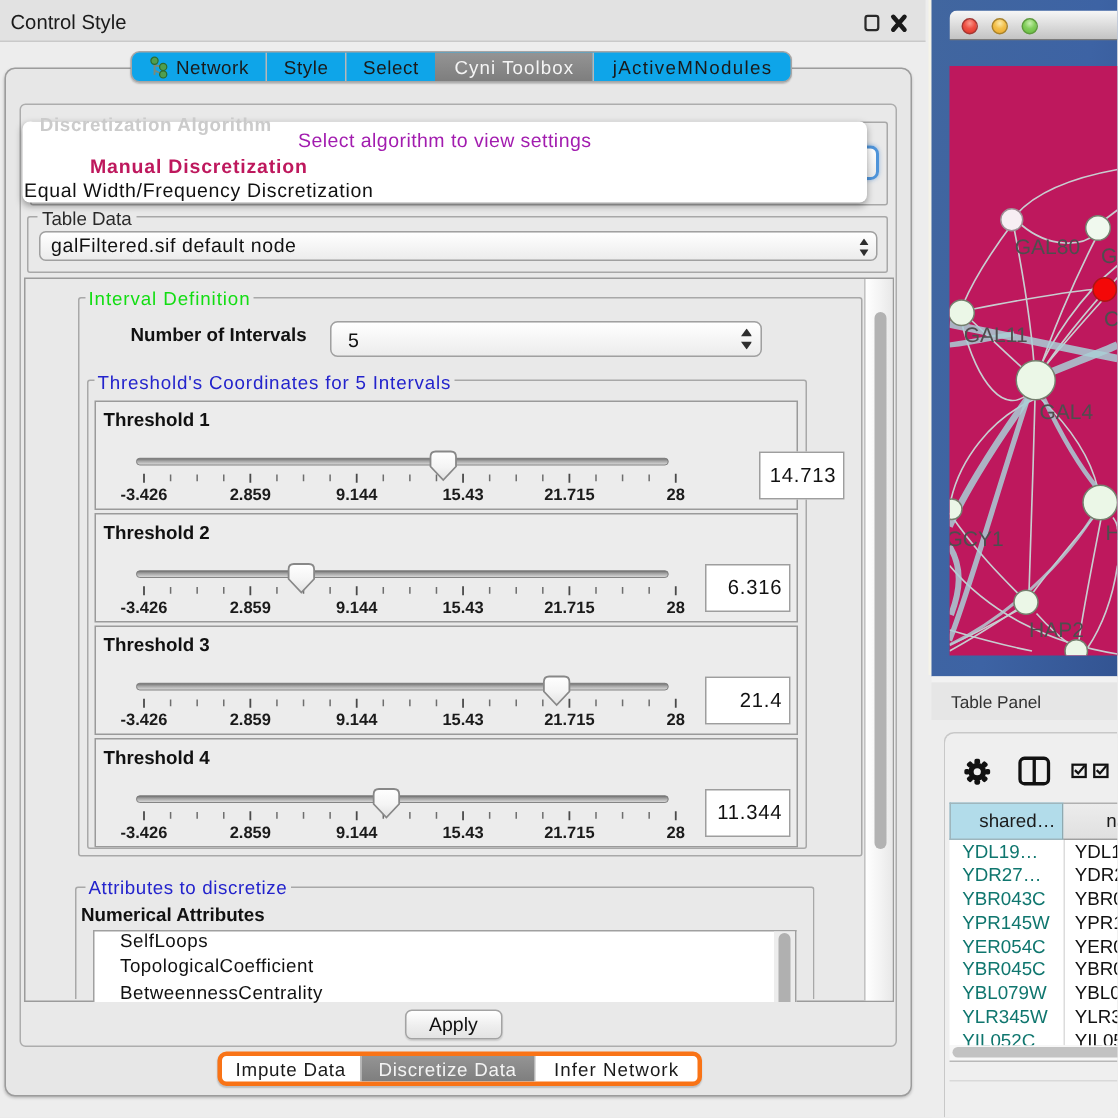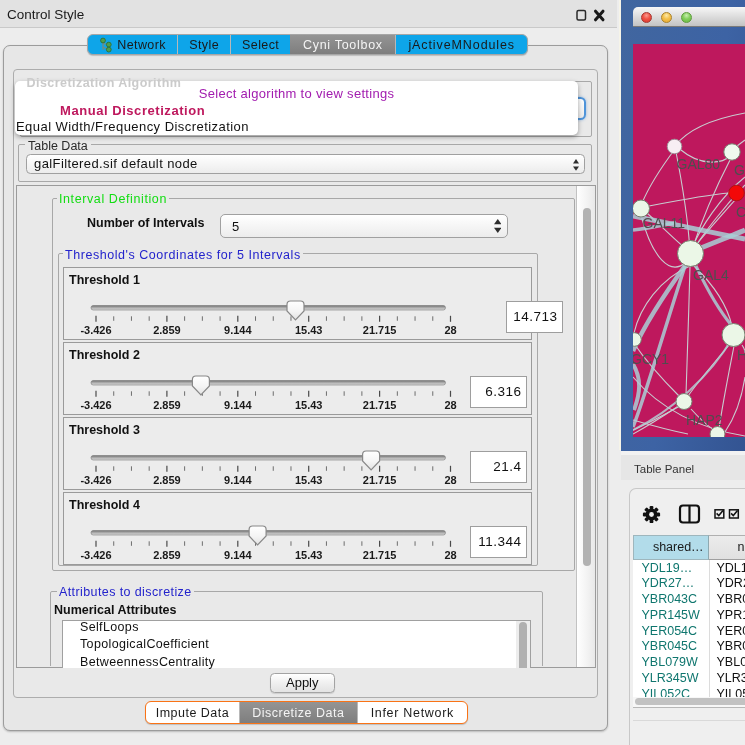--- a/index.html
+++ b/index.html
@@ -259,21 +259,21 @@
 <div class="abs" style="left:57px;top:584.5px;font-size:12.5px;color:#2323cc;background:#e9e9e9;padding:0 2px;letter-spacing:0.4px;">Attributes to discretize</div>
 <div class="abs" style="left:54px;top:603px;font-size:12.5px;font-weight:bold;color:#111;">Numerical Attributes</div>
 
 <div class="abs" style="left:62px;top:619.5px;width:468.5px;height:48px;background:#ffffff;border:1px solid #a0a0a0;border-bottom:none;"></div>
 <div class="abs" style="left:80px;top:618.5px;font-size:12.5px;color:#111;line-height:17.8px;letter-spacing:0.35px;">SelfLoops<br>TopologicalCoefficient<br>BetweennessCentrality</div>
 <div class="abs" style="left:516px;top:620.5px;width:14px;height:47px;background:#ededed;"></div>
 <div class="abs" style="left:518.5px;top:622px;width:8.5px;height:45.5px;border-radius:4px 4px 0 0;background:#b0b0b0;"></div>
 
 <div class="abs" style="left:270px;top:672.5px;width:64.5px;height:20px;border-radius:4.5px;border:1px solid #a3a3a3;background:linear-gradient(#ffffff,#eeeeee 55%,#e3e3e3);box-shadow:0 1px 1px rgba(0,0,0,0.12);font-size:13px;color:#111;display:flex;align-items:center;justify-content:center;">Apply</div>
 
-<div class="abs" style="left:145px;top:701px;width:323px;height:23px;border:1px solid #f97316;border-radius:6px;background:#ffffff;box-shadow:0 1px 1px rgba(0,0,0,0.18);display:flex;overflow:hidden;font-size:12.5px;letter-spacing:0.5px;color:#1a1a1a;">
+<div class="abs" style="left:145px;top:701px;width:323px;height:23px;border:3px solid #f97316;border-radius:6px;background:#ffffff;box-shadow:0 1px 1px rgba(0,0,0,0.18);display:flex;overflow:hidden;font-size:12.5px;letter-spacing:0.5px;color:#1a1a1a;">
   <div style="width:94.5px;display:flex;align-items:center;justify-content:center;border-right:1px solid #b8b8b8;">Impute Data</div>
   <div style="width:117.5px;display:flex;align-items:center;justify-content:center;background:linear-gradient(#949494,#7e7e7e);color:#f4f4f4;">Discretize Data</div>
   <div style="width:111px;display:flex;align-items:center;justify-content:center;border-left:1px solid #b8b8b8;letter-spacing:0.7px;">Infer Network</div>
 </div>
 
 <div class="abs" style="left:15px;top:80.5px;width:563px;height:54.5px;background:#ffffff;border-radius:5px;box-shadow:0 2px 5px rgba(0,0,0,0.35);"></div>
 <div class="abs" style="left:26.5px;top:76px;font-size:12.5px;font-weight:bold;color:#cbcbcb;letter-spacing:0.45px;">Discretization Algorithm</div>
 <div class="abs" style="left:0;top:86px;width:593px;text-align:center;font-size:13px;color:#a21caf;letter-spacing:0.3px;">Select algorithm to view settings</div>
 <div class="abs" style="left:16px;top:102.5px;font-size:13px;font-weight:bold;color:#be185d;letter-spacing:0.55px;margin-left:44px;">Manual Discretization</div>
 <div class="abs" style="left:16px;top:118.5px;font-size:13px;color:#111;letter-spacing:0.45px;">Equal Width/Frequency Discretization</div>

